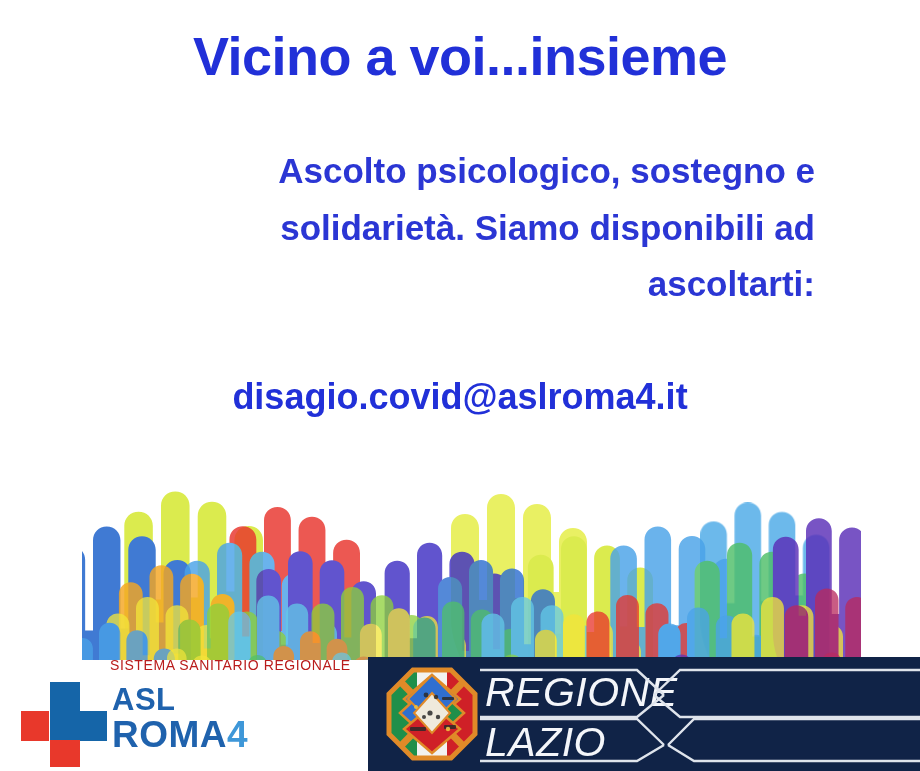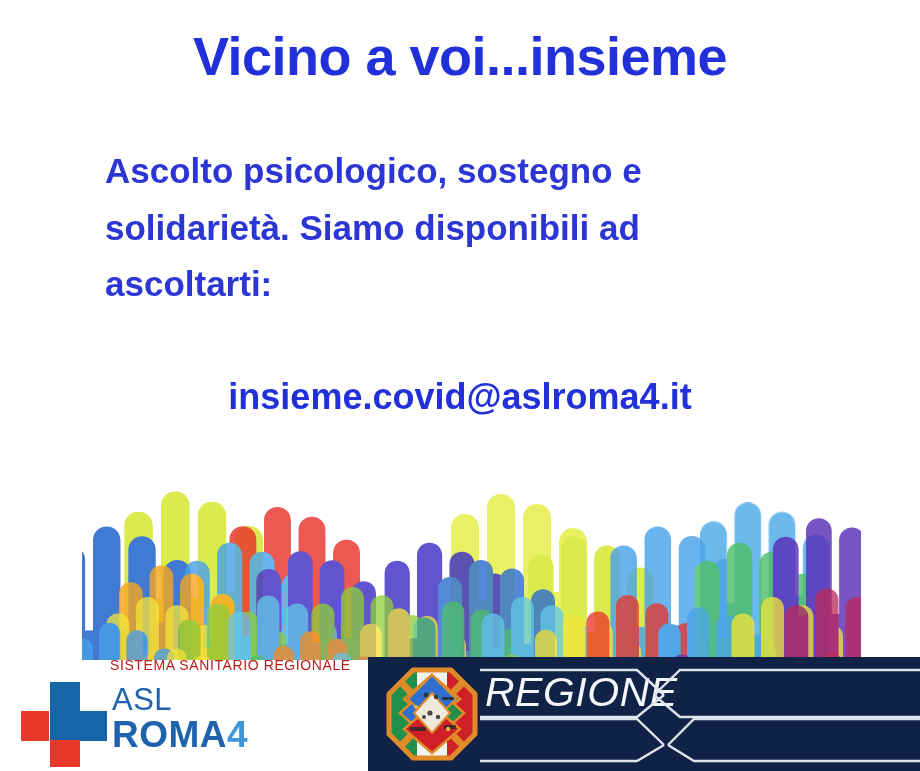--- a/index.html
+++ b/index.html
@@ -24,21 +24,21 @@
     font-size:54px;
     font-weight:bold;
     letter-spacing:-0.5px;
     color:#2130d8;
     line-height:1.12;
     white-space:nowrap;
   }
   .subhead {
     position:absolute;
     left:105px; top:143px; width:710px;
-    text-align:left;
+    text-align:right;
     font-size:35px;
     font-weight:bold;
     color:#2b36d4;
     line-height:1.62;
   }
   .email {
     position:absolute;
     left:60px; top:375px; width:800px;
     text-align:center;
     font-size:36px;
@@ -78,21 +78,21 @@
   }
   #asl-words {
     position:absolute;
     left:100px; top:32px;
     line-height:1.02;
     white-space:nowrap;
   }
   #asl-words .l1 {
     display:block;
     font-size:31px;
-    font-weight:normal;
+    font-weight:bold;
     color:#1f62ad;
     letter-spacing:0.5px;
   }
   #asl-words .l2 {
     display:block;
     font-size:37px;
     font-weight:bold;
     color:#1f62ad;
     letter-spacing:0.5px;
   }
@@ -136,21 +136,21 @@
 </style>
 </head>
 <body>
 
 <div id="poster">
 
   <div class="headline">Vicino a voi...insieme</div>
 
   <div class="subhead">Ascolto psicologico, sostegno e solidarietà. Siamo disponibili ad ascoltarti:</div>
 
-  <div class="email">insieme.covid@aslroma4.it</div>
+  <div class="email">disagio.covid@aslroma4.it</div>
 
   <div id="hands-art">
     <svg viewBox="0 0 779 242" xmlns="http://www.w3.org/2000/svg" aria-hidden="true">
       <defs>
 
         <g id="hand">
           <path d="M50 250 L50 120
                    C50 112 44 106 36 106 C28 106 22 112 22 120 L22 170
                    L14 170 L14 96 C14 88 8 82 0 82 C-8 82 -14 88 -14 96 L-14 176
                    L-22 176 L-22 86 C-22 78 -28 72 -36 72 C-44 72 -50 78 -50 86 L-50 178
@@ -356,20 +356,21 @@
               <circle cx="30" cy="40" r="2"></circle>
           </g>
         </g>
 
         <polygon points="27,3 65,3 89,27 89,67 65,91 27,91 3,67 3,27" fill="none" stroke="#e08a28" stroke-width="5"></polygon>
       </svg>
     </div>
 
     <div id="lazio-text">
       <span class="lz1">REGIONE</span>
+      <span class="lz2">LAZIO</span>
     </div>
 
     <div id="lazio-lines">
       <svg viewBox="0 0 552 114" width="552" height="114" xmlns="http://www.w3.org/2000/svg">
         <g stroke="#dfe4ec" stroke-width="2.4" fill="none">
 
           <polyline points="112,13 269,13 296,38"></polyline>
           <polyline points="112,60 269,60 296,38"></polyline>
 
           <polyline points="552,13 312,13 286,38"></polyline>

